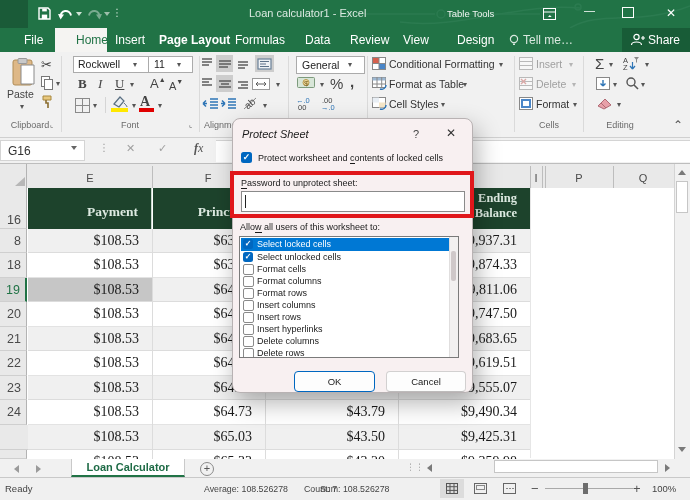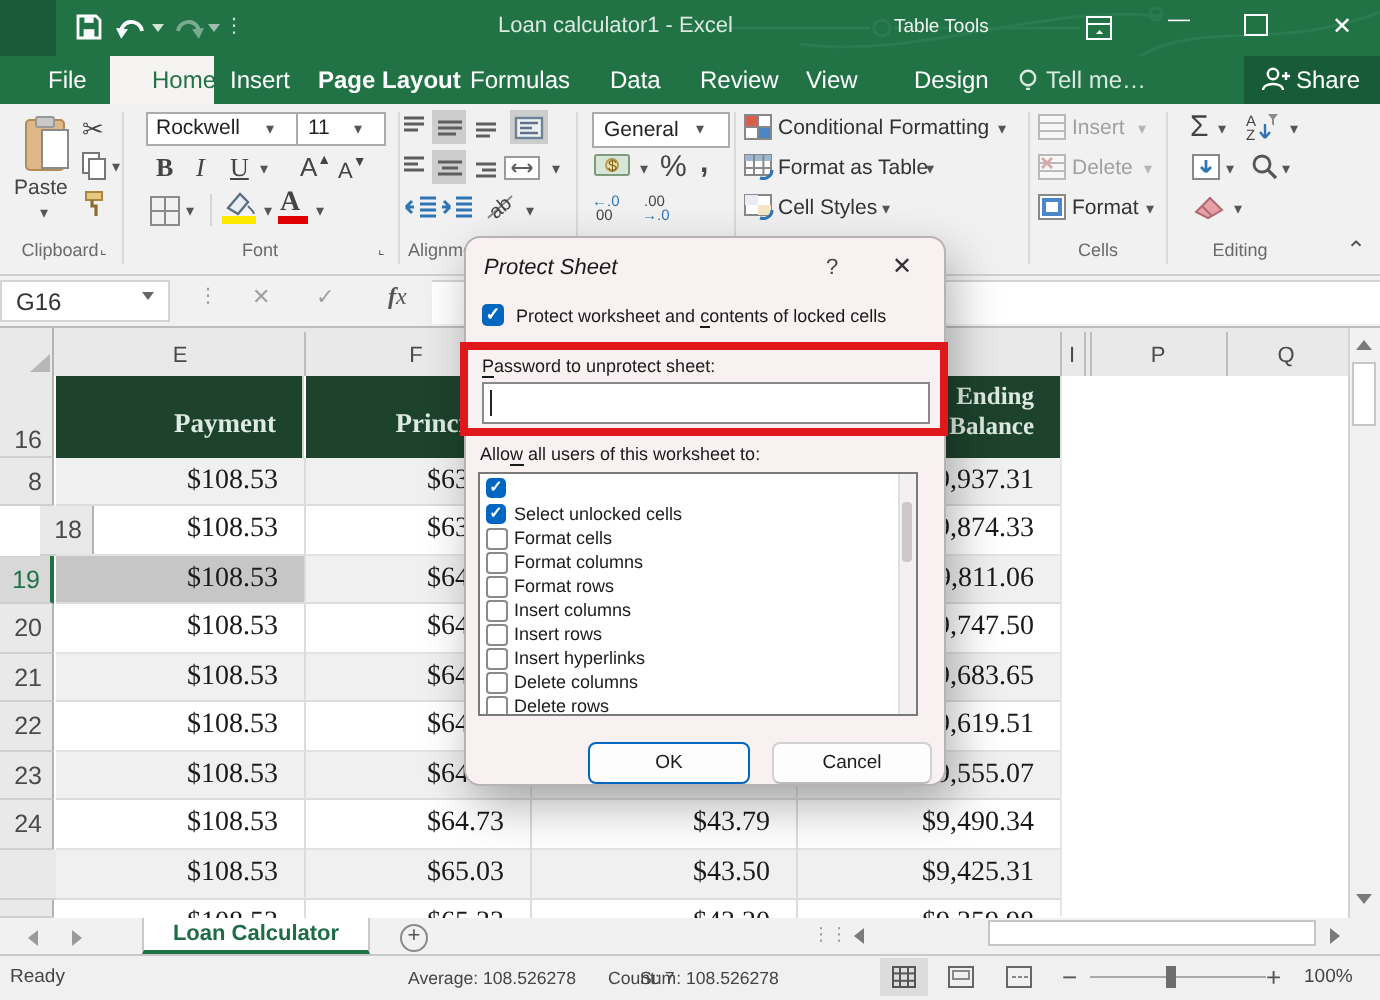--- a/index.html
+++ b/index.html
@@ -335,21 +335,21 @@
   <div class="clab" style="left:60px;width:60px;">E</div>
   <div class="clab" style="left:178px;width:60px;">F</div>
   <div class="clab" style="left:506px;width:60px;">I</div>
   <div class="clab" style="left:549px;width:60px;">P</div>
   <div class="clab" style="left:613px;width:60px;">Q</div>
 </div>
 <div class="abs" id="grid">
 
   <div class="rowhdr" style="top:0px;height:40.5px;line-height:64px;">16</div>
   <div class="rowhdr" style="top:40.5px;height:24.56px;line-height:24.56px;">8</div>
-  <div class="rowhdr" style="top:65.1px;height:24.56px;line-height:24.56px;margin-left:20px;">18</div>
+  <div class="rowhdr" style="top:65.1px;height:24.56px;line-height:24.56px;">18</div>
   <div class="rowhdr" style="top:89.6px;height:24.56px;line-height:24.56px;background:#d8d8d8;color:#217346;border-right:2px solid #217346;">19</div>
   <div class="rowhdr" style="top:114.2px;height:24.56px;line-height:24.56px;">20</div>
   <div class="rowhdr" style="top:138.7px;height:24.56px;line-height:24.56px;">21</div>
   <div class="rowhdr" style="top:163.3px;height:24.56px;line-height:24.56px;">22</div>
   <div class="rowhdr" style="top:187.9px;height:24.56px;line-height:24.56px;">23</div>
   <div class="rowhdr" style="top:212.4px;height:24.56px;line-height:24.56px;">24</div>
   <div class="rowhdr" style="top:237px;height:24.56px;line-height:24.56px;padding-left:46px;">25</div>
   <div class="rowhdr" style="top:261.5px;height:9.5px;"></div>
 
   <div class="hcell" style="left:28px;top:0;width:124px;height:40.5px;line-height:48px;border-right:1px solid #c8d8cd;">Payment</div>
@@ -456,20 +456,21 @@
   <div class="abs" style="left:180px;top:9px;font-size:11px;color:#444;">?</div>
   <div class="abs" style="left:213px;top:7px;font-size:12px;color:#333;">✕</div>
   <div class="cbc" style="left:8px;top:33px;">✓</div>
   <div class="dtxt" style="left:25px;top:34px;">Protect worksheet and <u style="text-decoration:none;border-bottom:1px solid #1a1a1a;">c</u>ontents of locked cells</div>
   <div class="dtxt" style="left:8px;top:59px;"><u style="text-decoration:none;border-bottom:1px solid #1a1a1a;">P</u>assword to unprotect sheet:</div>
   <div class="abs" style="left:8px;top:72px;width:224px;height:21px;background:#fff;border:1px solid #8a8a8a;box-sizing:border-box;">
     <div class="abs" style="left:3px;top:3px;width:1px;height:13px;background:#222;"></div>
   </div>
   <div class="dtxt" style="left:7px;top:103px;">Allo<u style="text-decoration:none;border-bottom:1px solid #1a1a1a;">w</u> all users of this worksheet to:</div>
   <div class="abs" style="left:6px;top:117px;width:220px;height:122px;background:#fff;border:1px solid #7a7a7a;box-sizing:border-box;overflow:hidden;">
+    <div class="lrow" style="top:1px;height:13px;line-height:13px;background:#0078d4;color:#fff;width:193px;">Select locked cells</div>
     <div class="cbc" style="left:3px;top:2px;width:10px;height:10px;line-height:10px;font-size:8px;">✓</div>
     <div class="lrow" style="top:14px;">Select unlocked cells</div>
     <div class="cbc" style="left:3px;top:15px;width:10px;height:10px;line-height:10px;font-size:8px;">✓</div>
     <div class="lrow" style="top:26px;">Format cells</div>
       <div class="cb" style="left:3px;top:27px;"></div>
     <div class="lrow" style="top:38px;">Format columns</div>
       <div class="cb" style="left:3px;top:39px;"></div>
     <div class="lrow" style="top:50px;">Format rows</div>
       <div class="cb" style="left:3px;top:51px;"></div>
     <div class="lrow" style="top:62px;">Insert columns</div>

